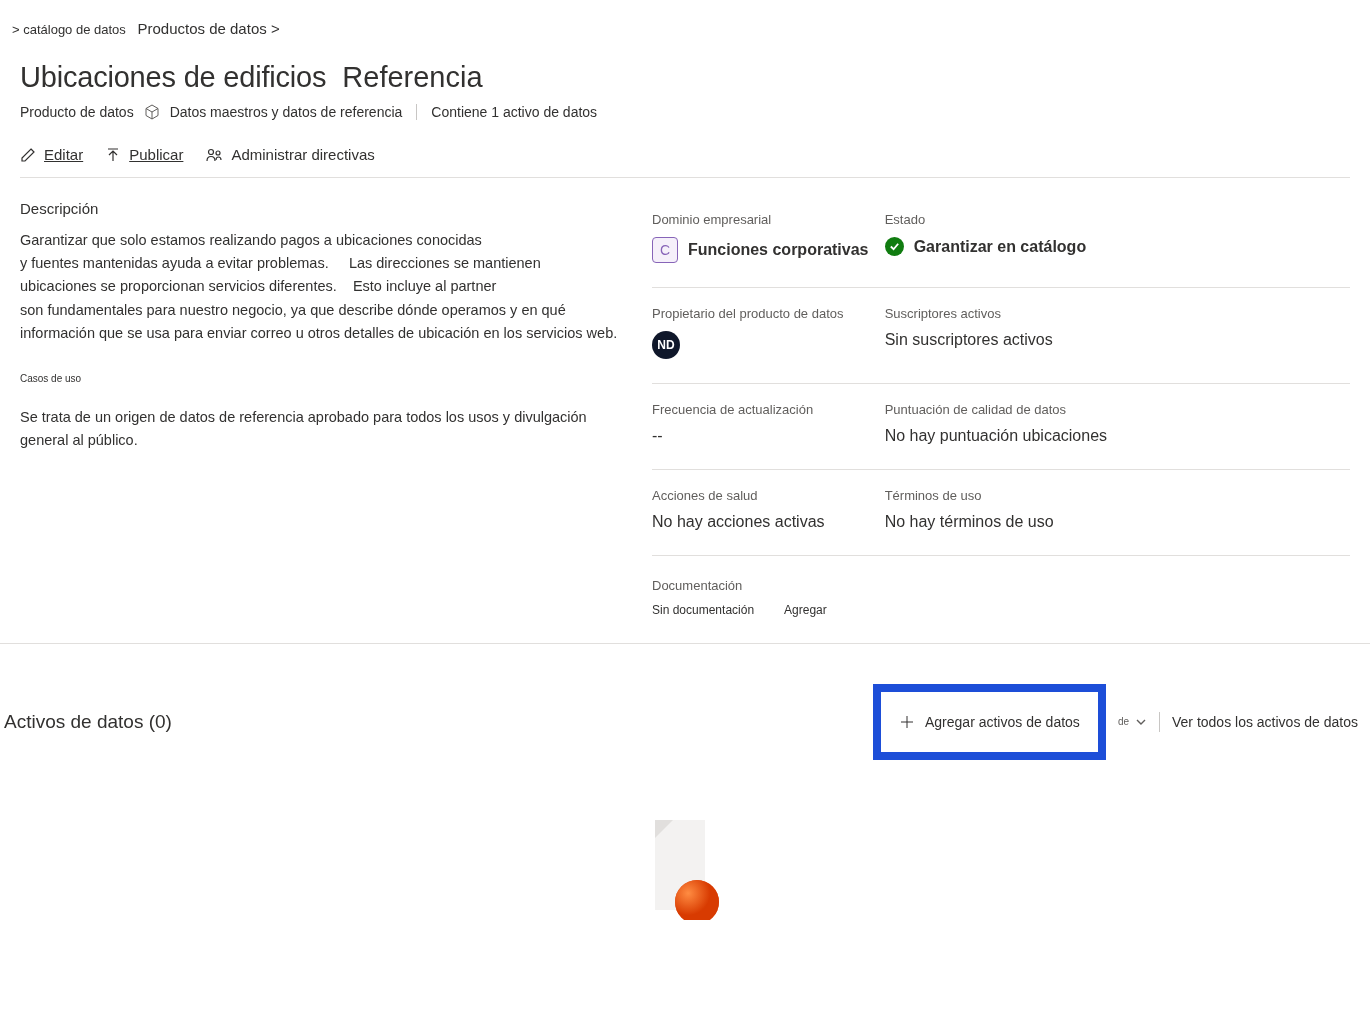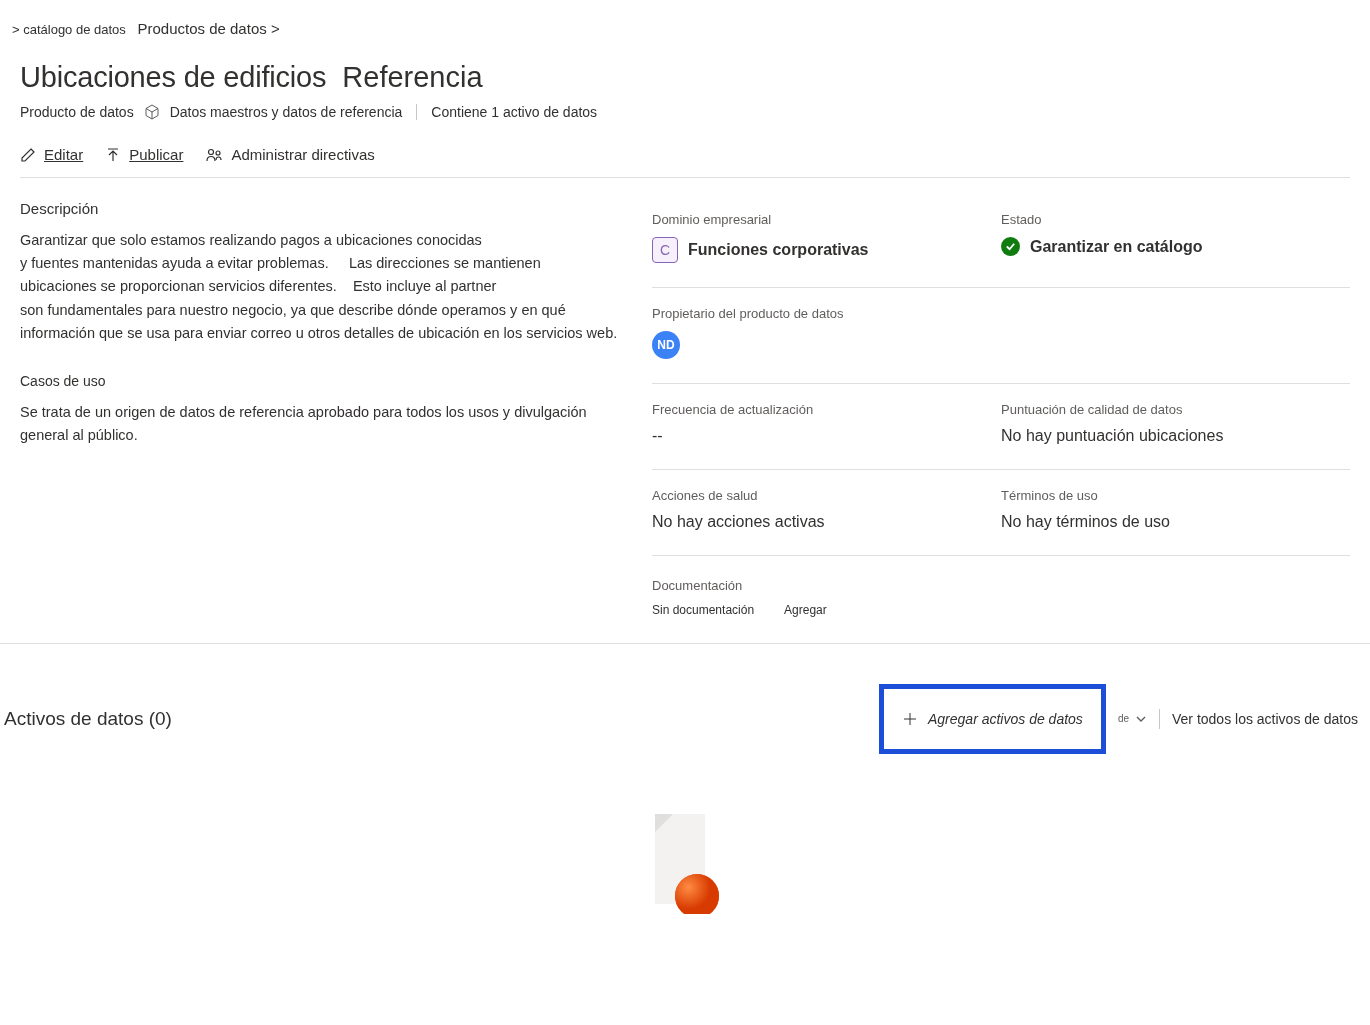--- a/index.html
+++ b/index.html
@@ -91,30 +91,30 @@
       margin-bottom: 12px;
     }
     .desc-text {
       font-size: 14.5px;
       line-height: 1.6;
       color: #323130;
       margin-bottom: 28px;
     }
     .desc-text p { margin-bottom: 0; }
     .use-cases-label {
-      font-size: 14px;
-      margin-bottom: 12px;
+      font-size: 10px;
+      margin-bottom: 22px;
     }
     .use-cases-text {
       font-size: 14.5px;
       line-height: 1.6;
     }
     .meta-grid {
       display: grid;
-      grid-template-columns: 1fr 1fr;
+      grid-template-columns: 1fr 1fr 1fr;
       gap: 0;
     }
     .meta-block {
       padding: 12px 0 18px;
     }
     .meta-block .label {
       font-size: 13px;
       color: #605e5c;
       margin-bottom: 10px;
     }
@@ -146,21 +146,21 @@
       display: inline-flex;
       width: 19px; height: 19px;
       background: #107c10;
       border-radius: 50%;
       align-items: center;
       justify-content: center;
     }
     .avatar-nd {
       display: inline-flex;
       width: 28px; height: 28px;
-      background: #3b82f6;
+      background: #0f172a;
       border-radius: 50%;
       align-items: center;
       justify-content: center;
       color: #fff;
       font-size: 12px;
       font-weight: 600;
     }
     .doc-row {
       grid-column: 1 / -1;
       padding-top: 16px;
@@ -192,23 +192,22 @@
     }
     .add-assets-btn {
       display: inline-flex;
       align-items: center;
       gap: 10px;
       padding: 14px 12px;
       cursor: pointer;
       font-size: 14px;
     }
     .highlight-box {
-      border: 5px solid #1d4ed8;
+      border: 8px solid #1d4ed8;
       padding: 8px 6px;
-      font-style: italic;
     }
     .dropdown-small {
       display: inline-flex;
       align-items: flex-start;
       gap: 6px;
       font-size: 10px;
       color: #605e5c;
       cursor: pointer;
     }
     .vert-sep {
@@ -323,20 +322,24 @@
       </div>
 
       <div class="meta-row-divider"></div>
 
       <div class="meta-block">
         <div class="label">Propietario del producto de datos</div>
         <div class="value">
           <span class="avatar-nd">ND</span>
         </div>
       </div>
+      <div class="meta-block">
+        <div class="label">Suscriptores activos</div>
+        <div class="value">Sin suscriptores activos</div>
+      </div>
 
       <div class="meta-row-divider"></div>
 
       <div class="meta-block">
         <div class="label">Frecuencia de actualización</div>
         <div class="value">--</div>
       </div>
       <div class="meta-block">
         <div class="label">Puntuación de calidad de datos</div>
         <div class="value">No hay puntuación ubicaciones</div>

